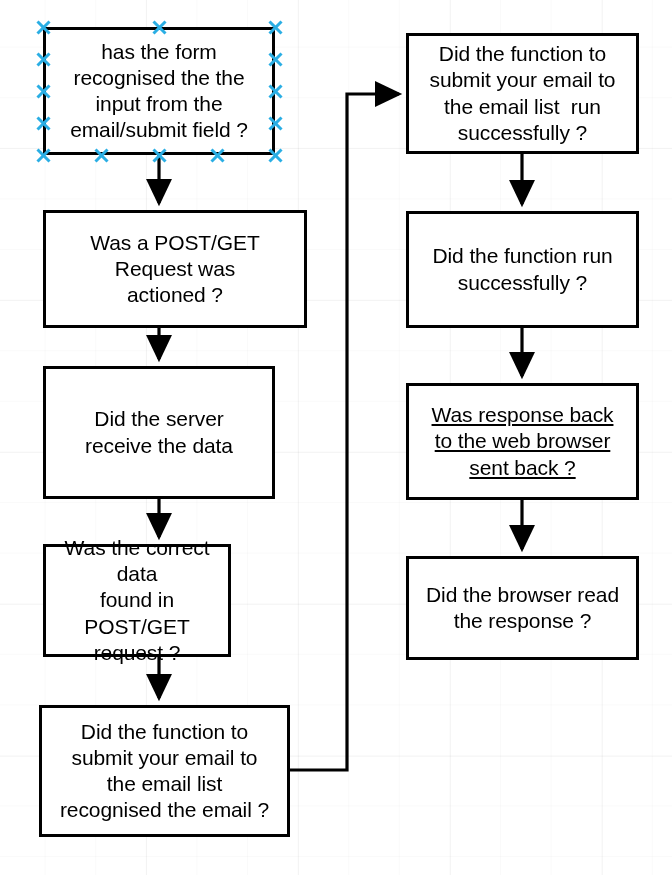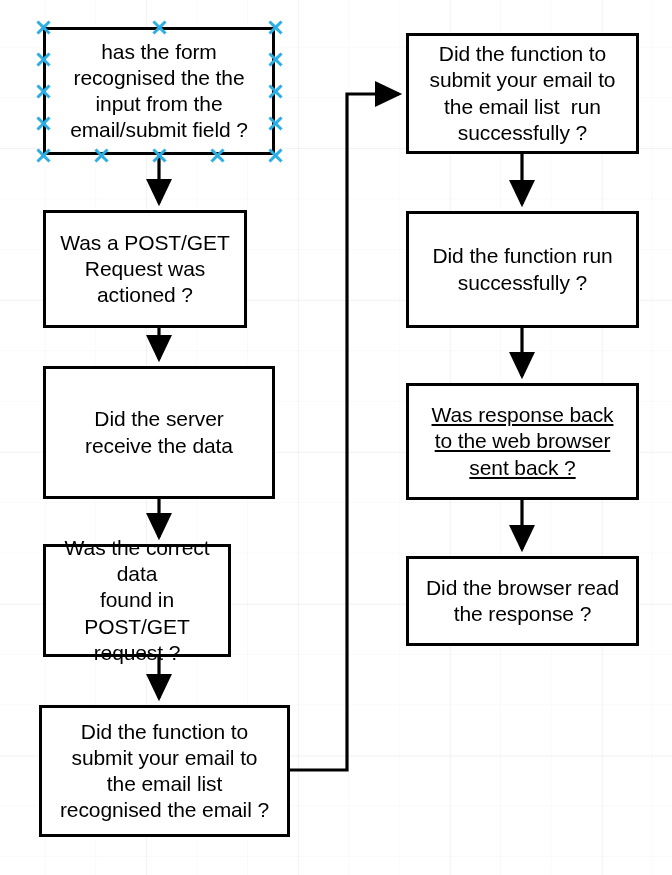--- a/index.html
+++ b/index.html
@@ -112,21 +112,21 @@
     </g>
   </svg>
 
   <div class="node" style="left:43px; top:27px; width:232px; height:128px;">
     <span class="node-label">has the form
 recognised the the
 input from the
 email/submit field ?</span>
   </div>
 
-  <div class="node" style="left:43px; top:210px; width:204px; height:118px;align-items:center;">
+  <div class="node" style="left:43px; top:210px; width:264px; height:118px;align-items:center;">
     <span class="node-label">Was a POST/GET
 Request was
 actioned ?</span>
   </div>
 
   <div class="node" style="left:43px; top:366px; width:232px; height:133px;">
     <span class="node-label">Did the server
 receive the data</span>
   </div>
 
@@ -154,21 +154,21 @@
     <span class="node-label">Did the function run
 successfully ?</span>
   </div>
 
   <div class="node" style="left:406px; top:383px; width:233px; height:117px;text-decoration:underline;">
     <span class="node-label">Was response back
 to the web browser
 sent back ?</span>
   </div>
 
-  <div class="node" style="left:406px; top:556px; width:233px; height:90px;">
+  <div class="node" style="left:406px; top:556px; width:233px; height:104px;">
     <span class="node-label">Did the browser read
 the response ?</span>
   </div>
 
   <div class="handle-layer" id="handle-layer">
       <div class="handle" style="left: 43px; top: 27px;"></div>
       <div class="handle" style="left: 159px; top: 27px;"></div>
       <div class="handle" style="left: 275px; top: 27px;"></div>
       <div class="handle" style="left: 43px; top: 59px;"></div>
       <div class="handle" style="left: 275px; top: 59px;"></div>

